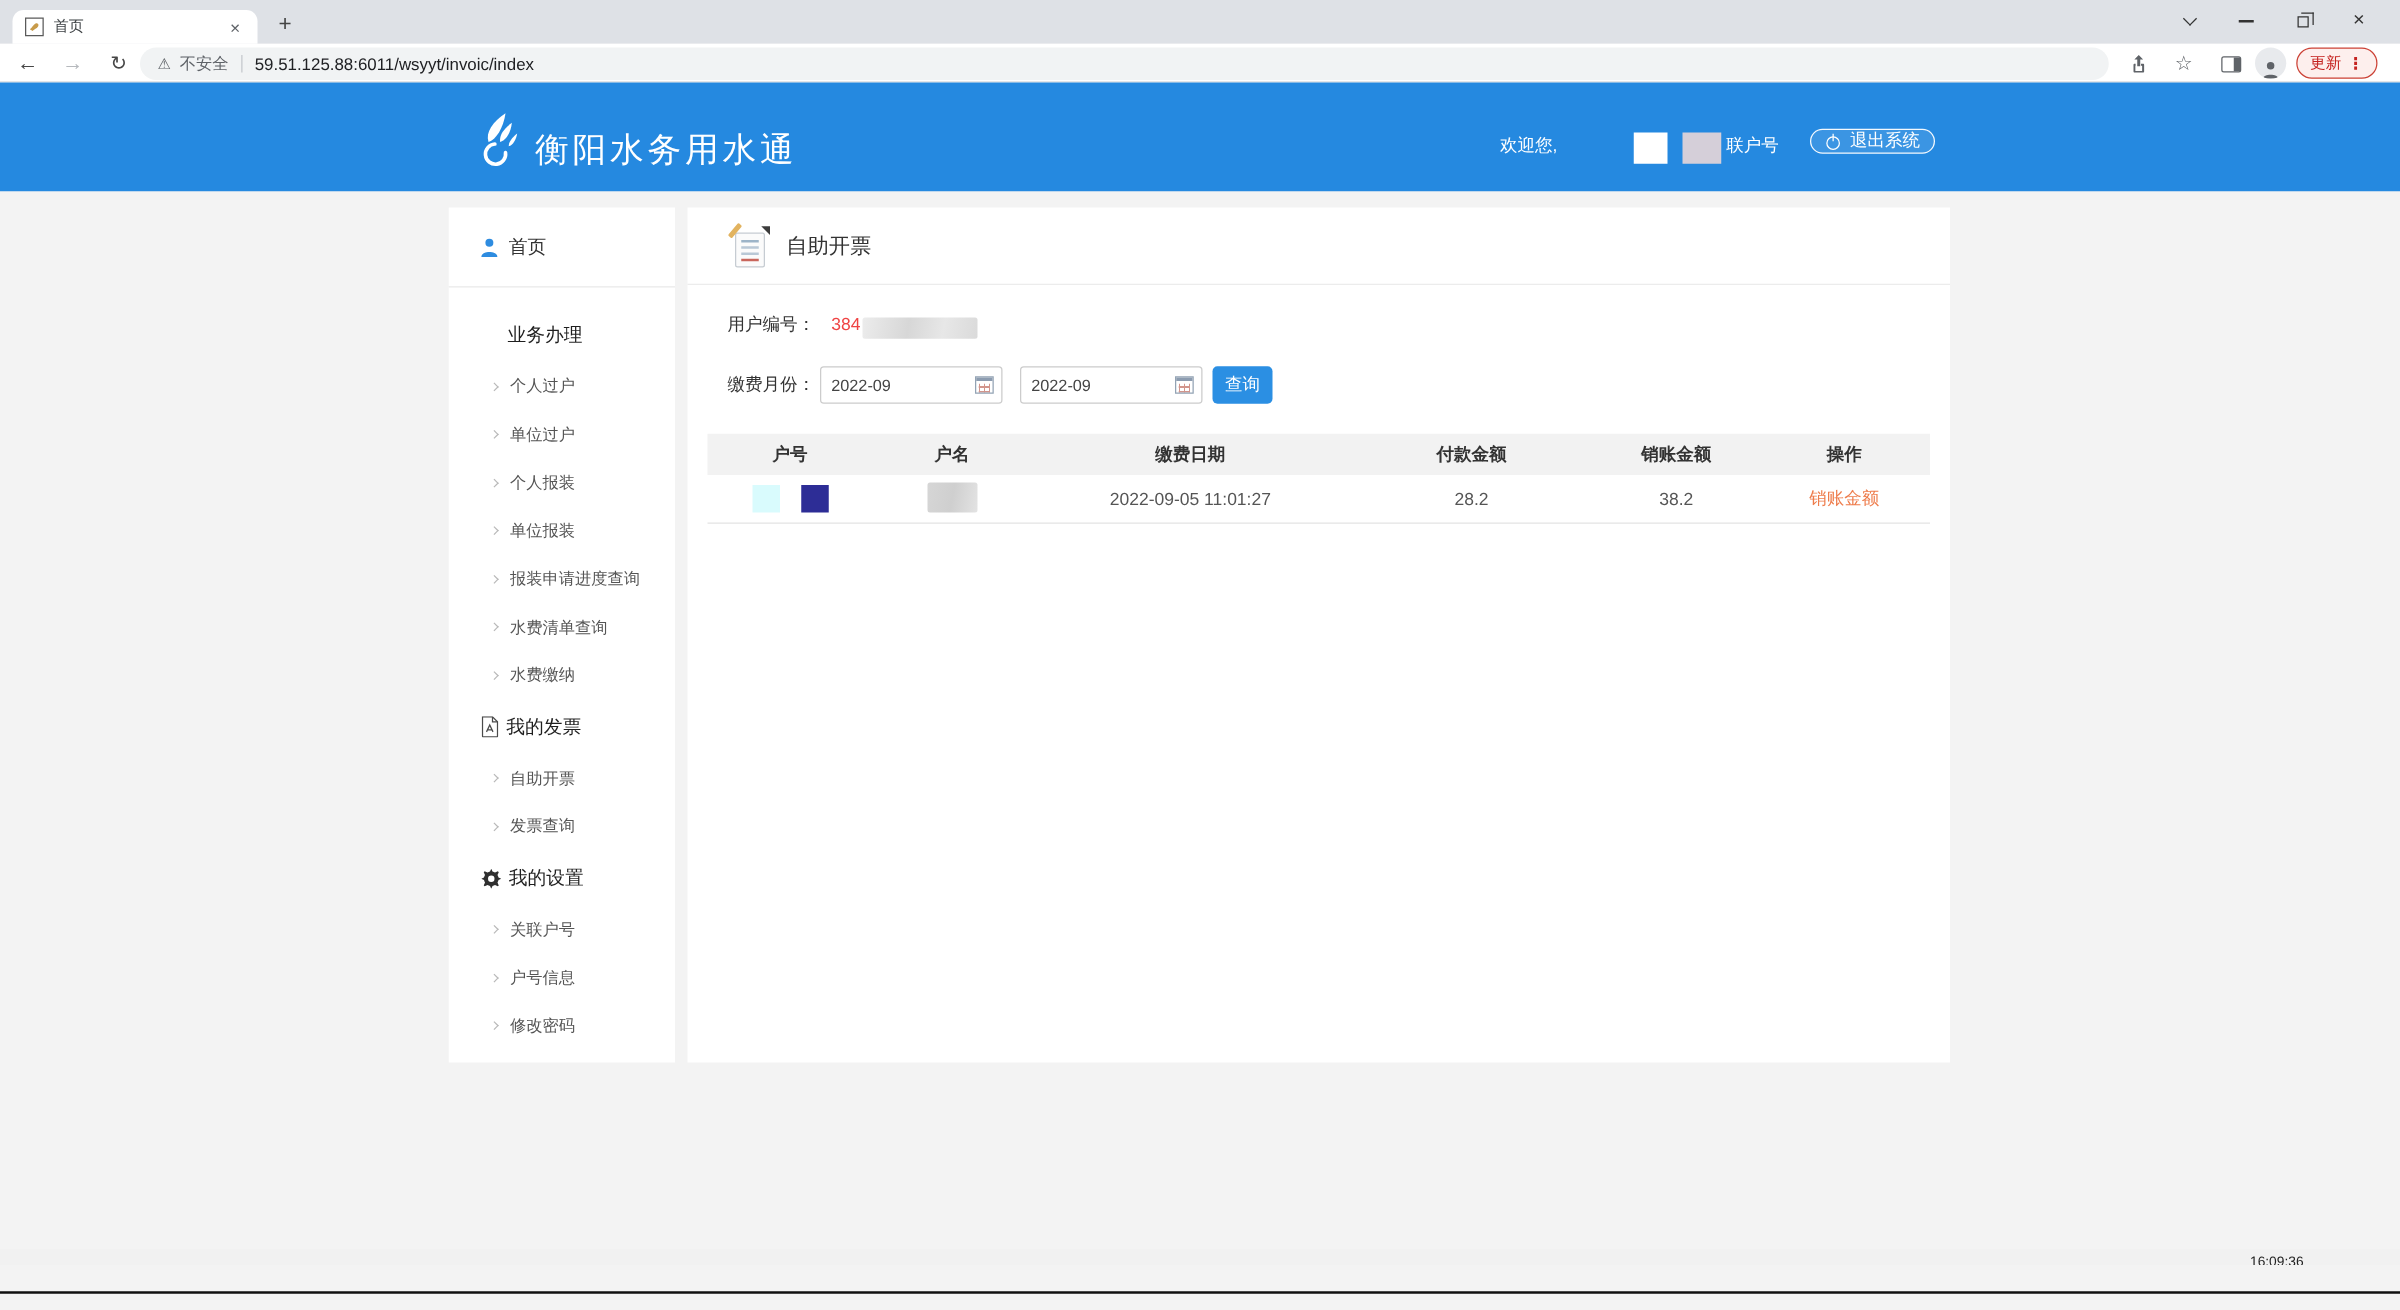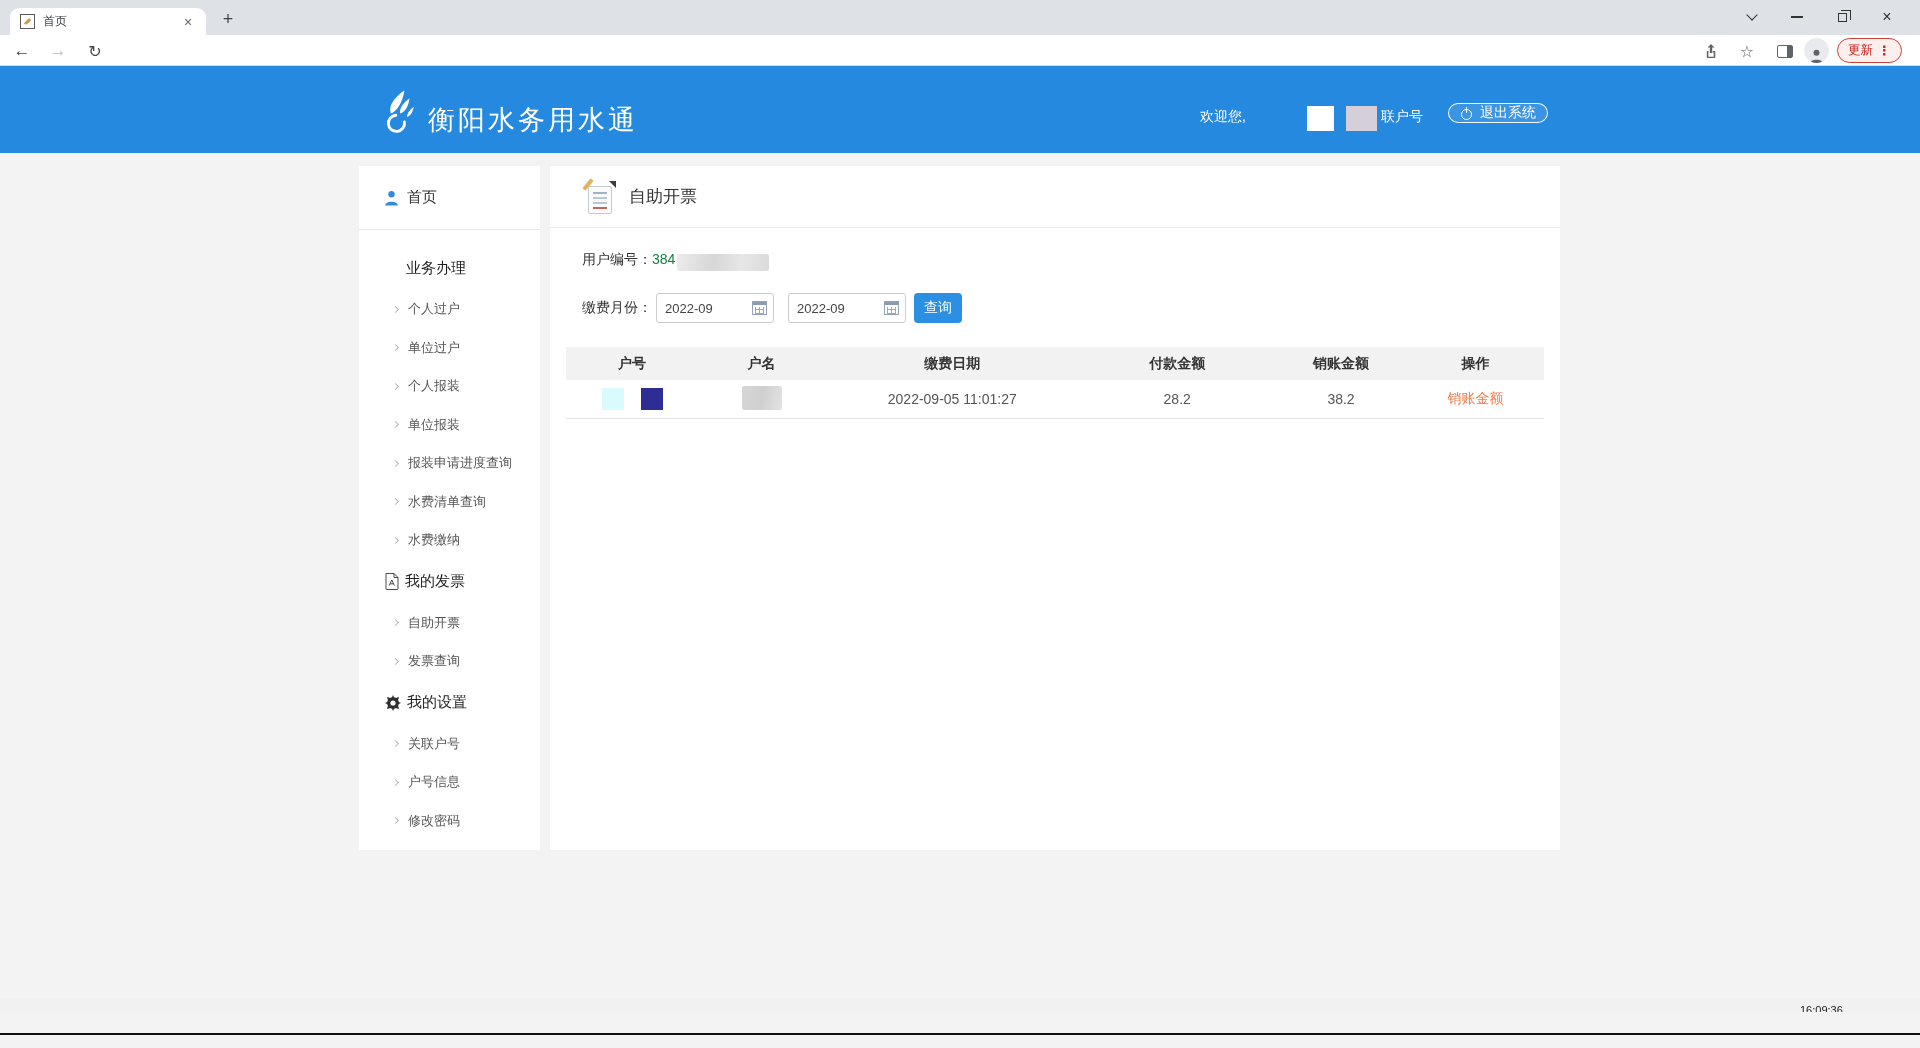--- a/index.html
+++ b/index.html
@@ -98,27 +98,27 @@
   .inv-doc { position:absolute; left:2px; bottom:0; width:24px; height:28px; background:#fbfbfb;
              border:1px solid #c6ccd2; border-radius:2px; }
   .inv-doc::before { content:""; position:absolute; left:4px; top:5px; width:14px; height:2px; background:#9db4c8;
              box-shadow:0 5px 0 #b9c8d6, 0 10px 0 #b9c8d6, 0 15px 0 #c9665c; }
   .inv-fold { position:absolute; right:0; top:1px; width:0; height:0;
               border-left:7px solid transparent; border-top:7px solid #3c3c3c; }
   .inv-pencil { position:absolute; left:0; top:-2px; width:4px; height:13px; background:#e2b35f;
                 border-radius:1px; transform:rotate(40deg); }
 
   .user-row { margin-top:23px; padding-left:32px; display:flex; align-items:flex-start; font-size:14px; color:#333; height:24px; }
-  .user-no { color:#15803d; }
+  .user-no { margin-left:13px; color:#ef4444; }
   .blur-no { display:inline-block; width:92px; height:17px; margin-left:2px; transform:translateY(3px); border-radius:2px;
              background:linear-gradient(100deg,#ececec,#d7d7d7 40%,#e7e7e7 70%,#dadada); }
 
   .month-row { margin-top:18px; padding-left:32px; display:flex; align-items:center; height:30px; }
   .month-label { font-size:14px; color:#333; margin-right:4px; }
-  .date-input { width:118px; height:30px; border:1px solid #ccc; border-radius:3px; position:relative;
+  .date-input { width:146px; height:30px; border:1px solid #ccc; border-radius:3px; position:relative;
                 display:flex; align-items:center; background:#fff; }
   .date-input + .date-input { margin-left:14px; }
   .date-input input { border:none; outline:none; width:105px; padding-left:8px; font-size:13px; color:#444;
                       font-family:inherit; background:transparent; }
   .cal-icon { position:absolute; right:6px; top:7px; width:15px; height:14px; border:1px solid #93a3b4; background:
       repeating-linear-gradient(90deg,#d2958c 0 1px,transparent 1px 4px) 2px 5px/9px 7px no-repeat,
       repeating-linear-gradient(0deg,#d2958c 0 1px,transparent 1px 4px) 2px 5px/9px 7px no-repeat,
       linear-gradient(#8c9cb0 0 3px,#fff 3px); }
   .query-btn { margin-left:8px; width:48px; height:30px; background:#2b8fe3; border:none; border-radius:4px;
                color:#fff; font-size:14px; font-family:Liberation Mono, monospace; cursor:pointer; }
@@ -169,20 +169,26 @@
         <span class="wrest"></span>
       </span>
     <span class="winbtn wclose"></span>
   </div>
 </div>
 
 <div class="toolbar">
   <span class="navbtn back"></span>
   <span class="navbtn forward"></span>
   <span class="navbtn reload"></span>
+  <div class="omnibox">
+    <span class="warn-icon"></span>
+    <span class="sec-label">不安全</span>
+    <span class="omni-div"></span>
+    <span class="omni-url">59.51.125.88:6011/wsyyt/invoic/index</span>
+  </div>
   <span class="tb-ico share-ico">
     <svg width="16" height="16" viewBox="0 0 16 16">
         <path d="M8 1l3.5 3.5H9.2V10H6.8V4.5H4.5L8 1zM3.8 8h1.7v1.5H5.3v4.2h5.4V9.5h-.9V8h1.7c.5 0 .8.4.8.8v5.4c0 .5-.4.8-.8.8H4.6c-.5 0-.8-.4-.8-.8V8.8c0-.4.3-.8.8-.8z" fill="#5f6368"></path>
       </svg>
   </span>
   <span class="tb-ico star-ico"></span>
   <span class="tb-ico panel-ico">
       <span class="panel-shape"></span>
     </span>
   <span class="avatar">

